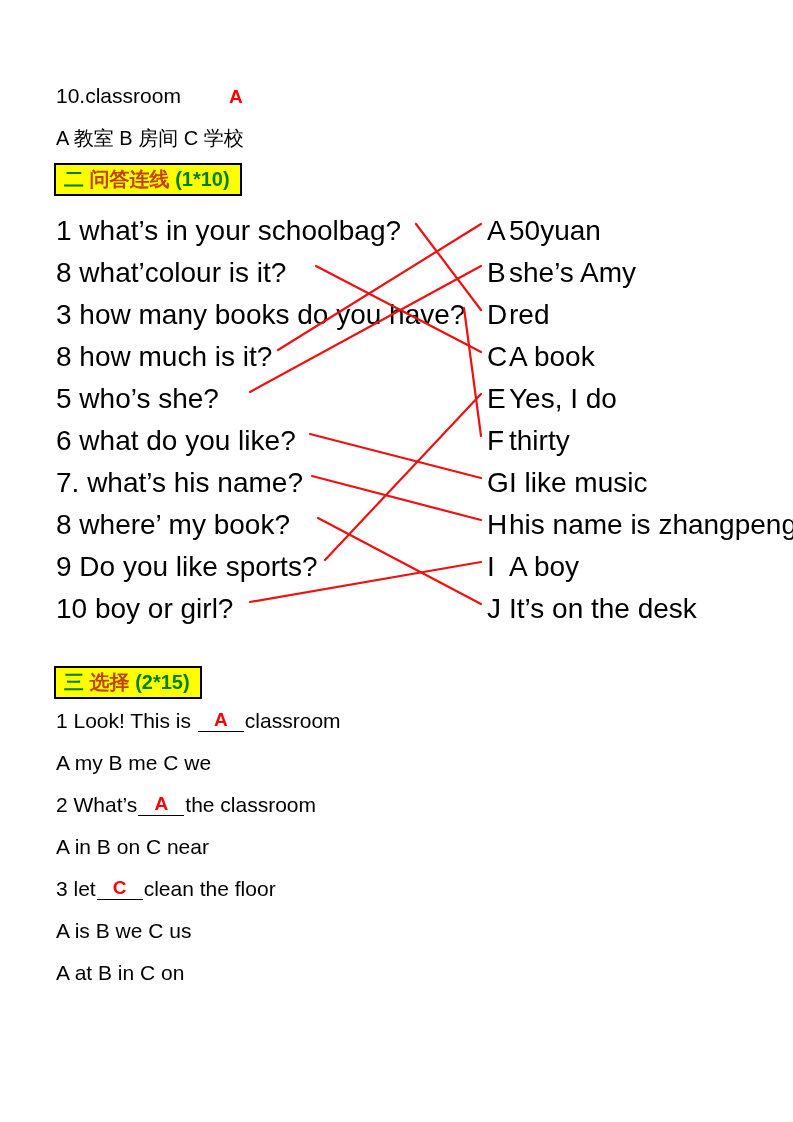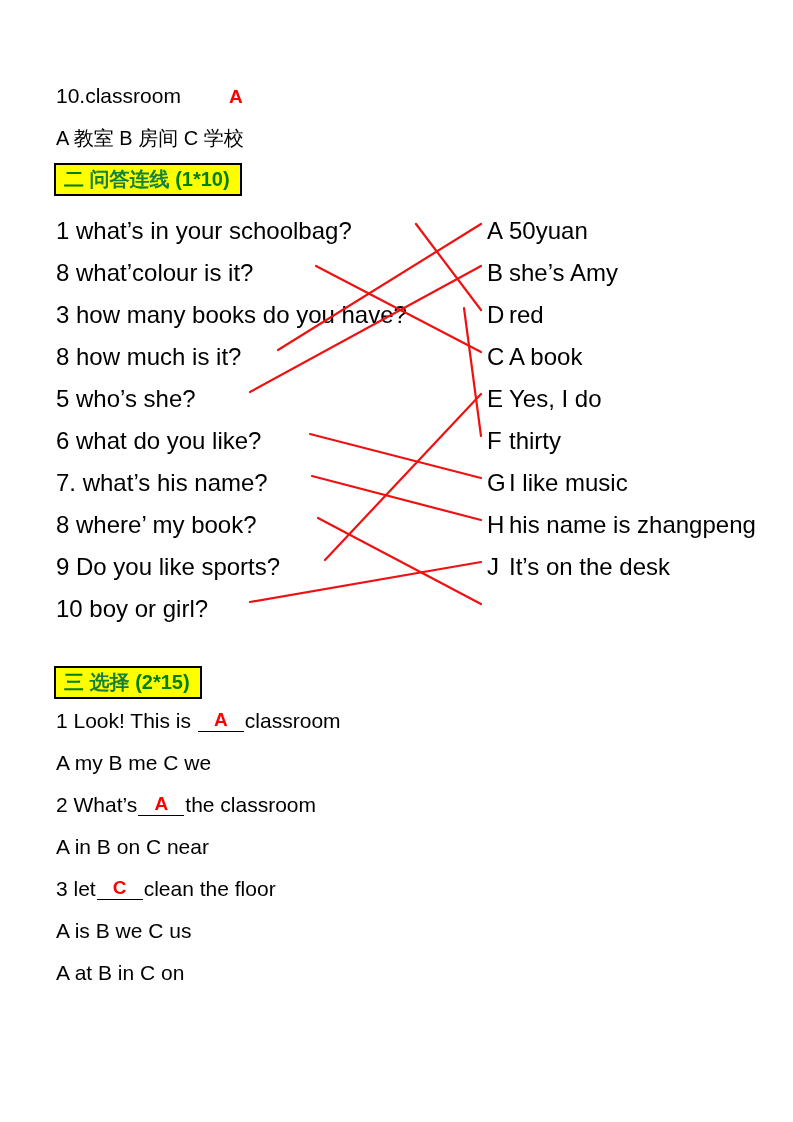--- a/index.html
+++ b/index.html
@@ -44,21 +44,21 @@
     position: absolute;
     background: #ffff00;
     border: 2px solid #000000;
     padding: 3px 10px 4px 8px;
     font-size: 20px;
     font-weight: bold;
     white-space: nowrap;
     line-height: 1.1;
   }
   .section-head .cn {
-    color: #15803d;
+    color: #c2410c;
   }
   .section-head .num {
     color: #008000;
   }
   #sec2 { left: 54px; top: 163px; }
   #sec3 { left: 54px; top: 666px; }
 
   
   .match-left {
     position: absolute;
@@ -66,21 +66,21 @@
     top: 210px;
     width: 420px;
   }
   .match-right {
     position: absolute;
     left: 487px;
     top: 210px;
     width: 300px;
   }
   .match-item {
-    font-size: 24px;
+    font-size: 28px;
     height: 42px;
     line-height: 42px;
     white-space: nowrap;
   }
   .match-right .match-item {
     font-weight: normal;
   }
   .match-right .lbl {
     display: inline-block;
     min-width: 22px;
@@ -160,20 +160,21 @@
 
   <div class="match-right">
     <div class="match-item"><span class="lbl">A</span><span>50yuan</span></div>
     <div class="match-item"><span class="lbl">B</span><span>she’s Amy</span></div>
     <div class="match-item"><span class="lbl">D</span><span>red</span></div>
     <div class="match-item"><span class="lbl">C</span><span>A book</span></div>
     <div class="match-item"><span class="lbl">E</span><span>Yes, I do</span></div>
     <div class="match-item"><span class="lbl">F</span><span>thirty</span></div>
     <div class="match-item"><span class="lbl">G</span><span>I like music</span></div>
     <div class="match-item"><span class="lbl">H</span><span>his name is zhangpeng</span></div>
+    <div class="match-item"><span class="lbl">I</span><span>A boy</span></div>
     <div class="match-item"><span class="lbl">J</span><span>It’s on the desk</span></div>
   </div>
 
   <svg class="lines-svg" viewBox="0 0 793 1122">
     <g stroke="#ee1111" stroke-width="2.2" fill="none" stroke-linecap="round">
       <line x1="416" y1="224" x2="481" y2="310"></line>
       <line x1="316" y1="266" x2="481" y2="352"></line>
       <line x1="464" y1="308" x2="481" y2="436"></line>
       <line x1="278" y1="350" x2="481" y2="224"></line>
       <line x1="250" y1="392" x2="481" y2="266"></line>

